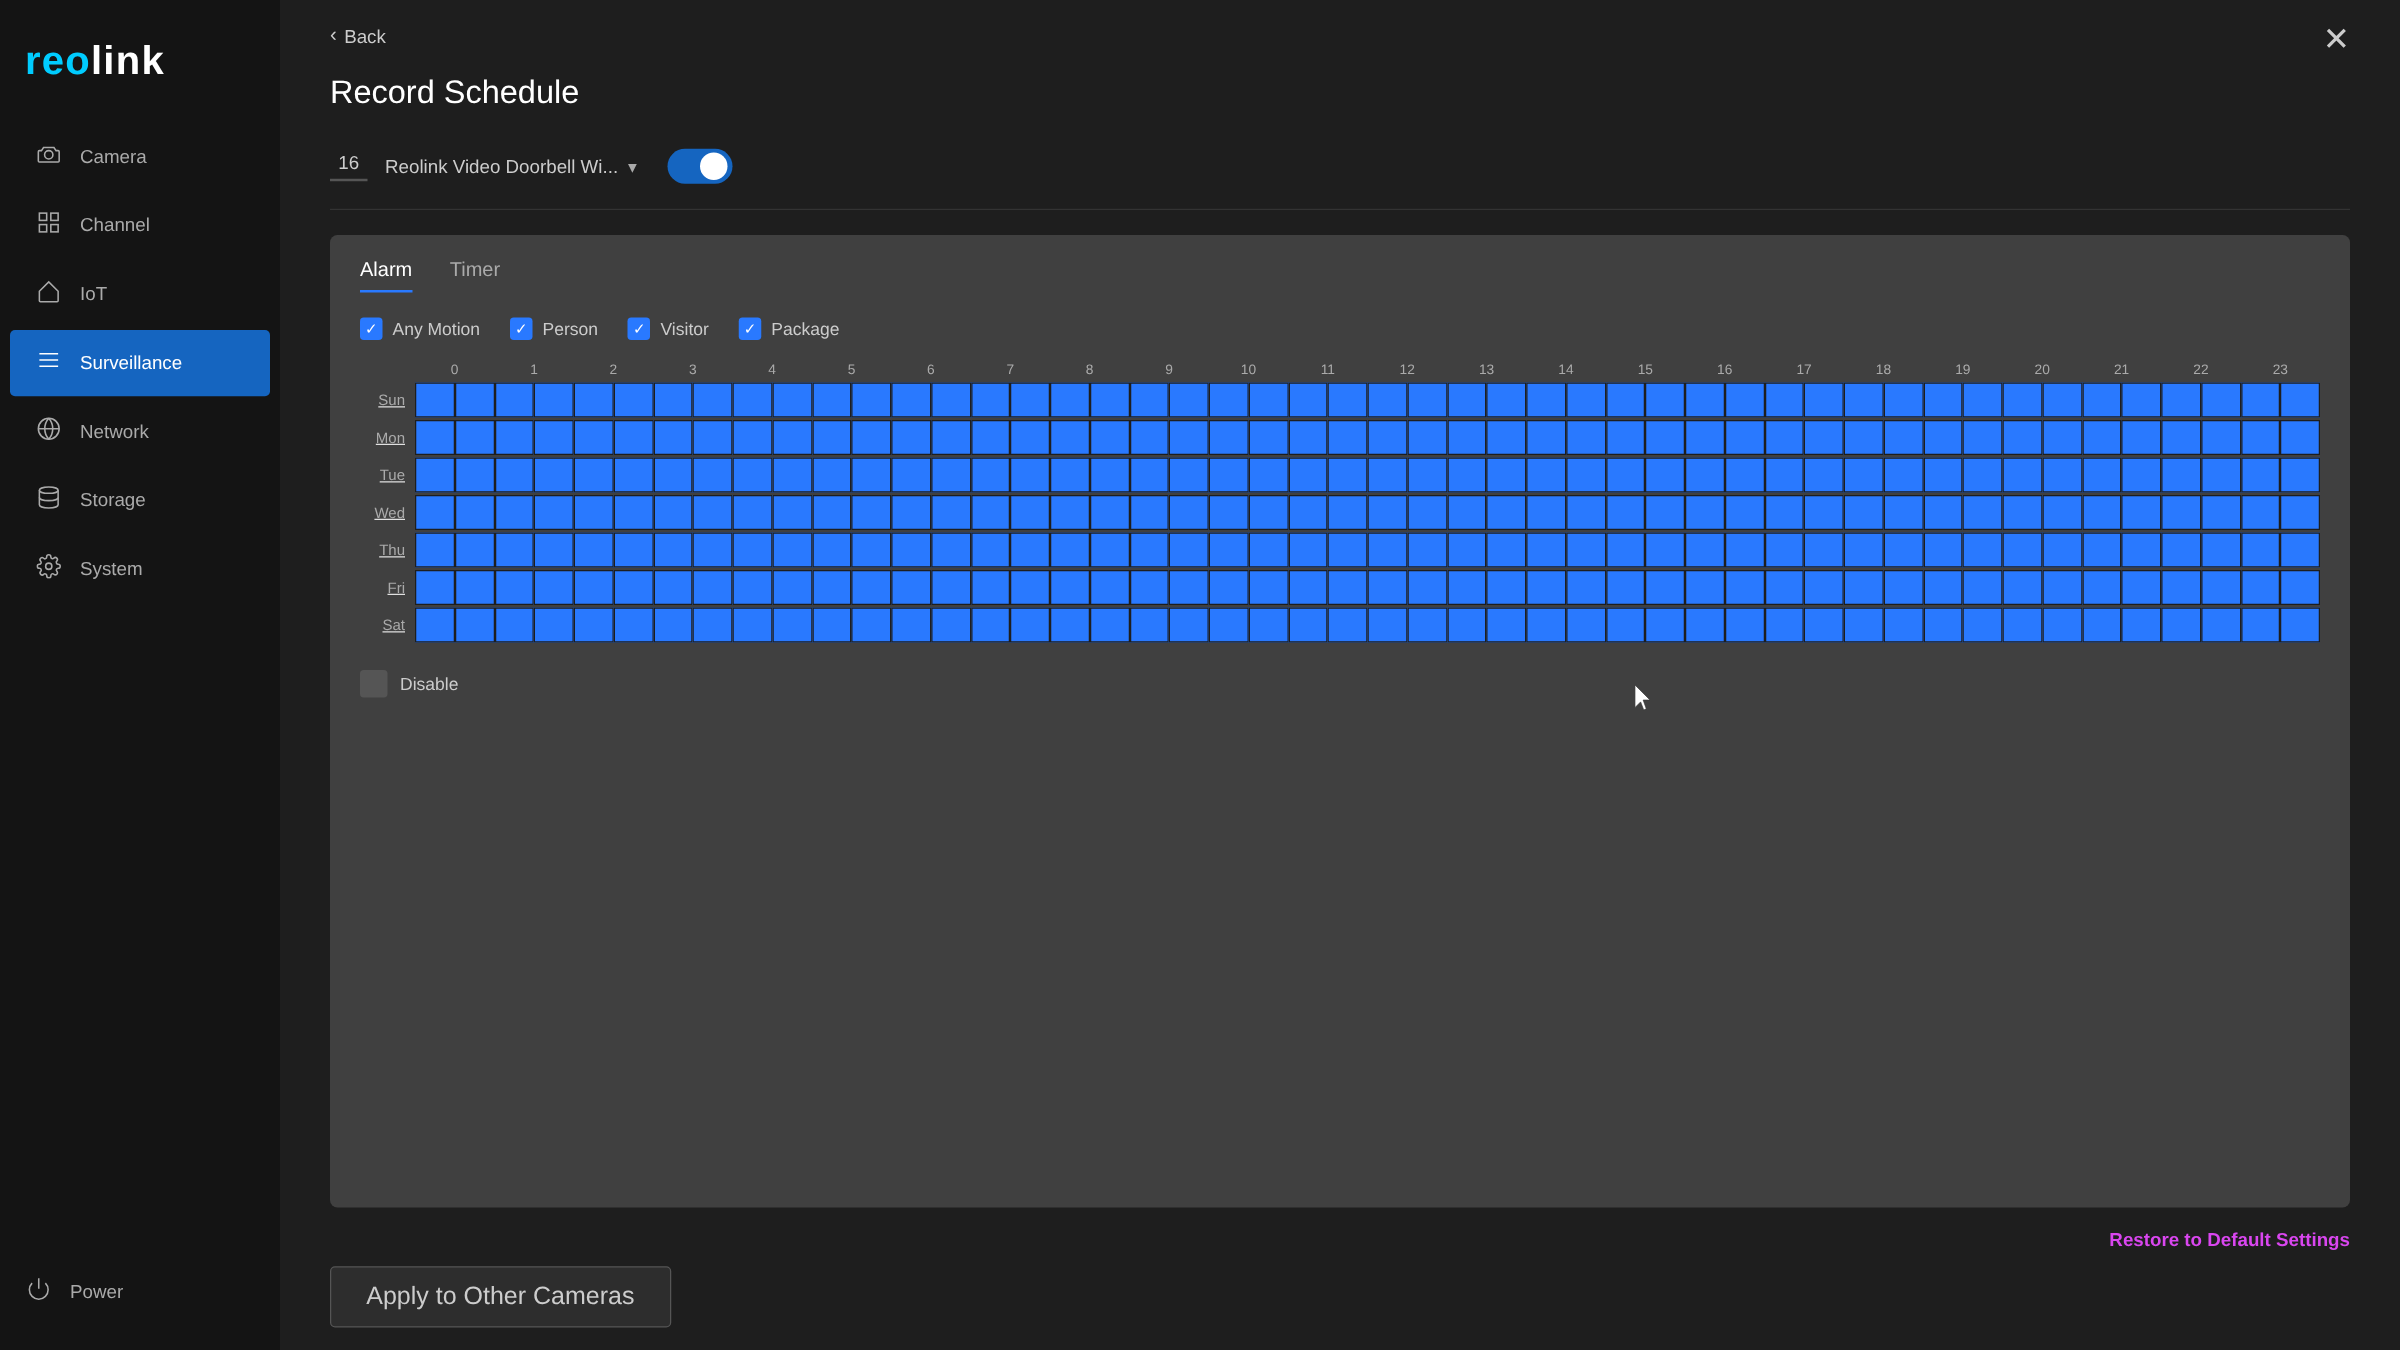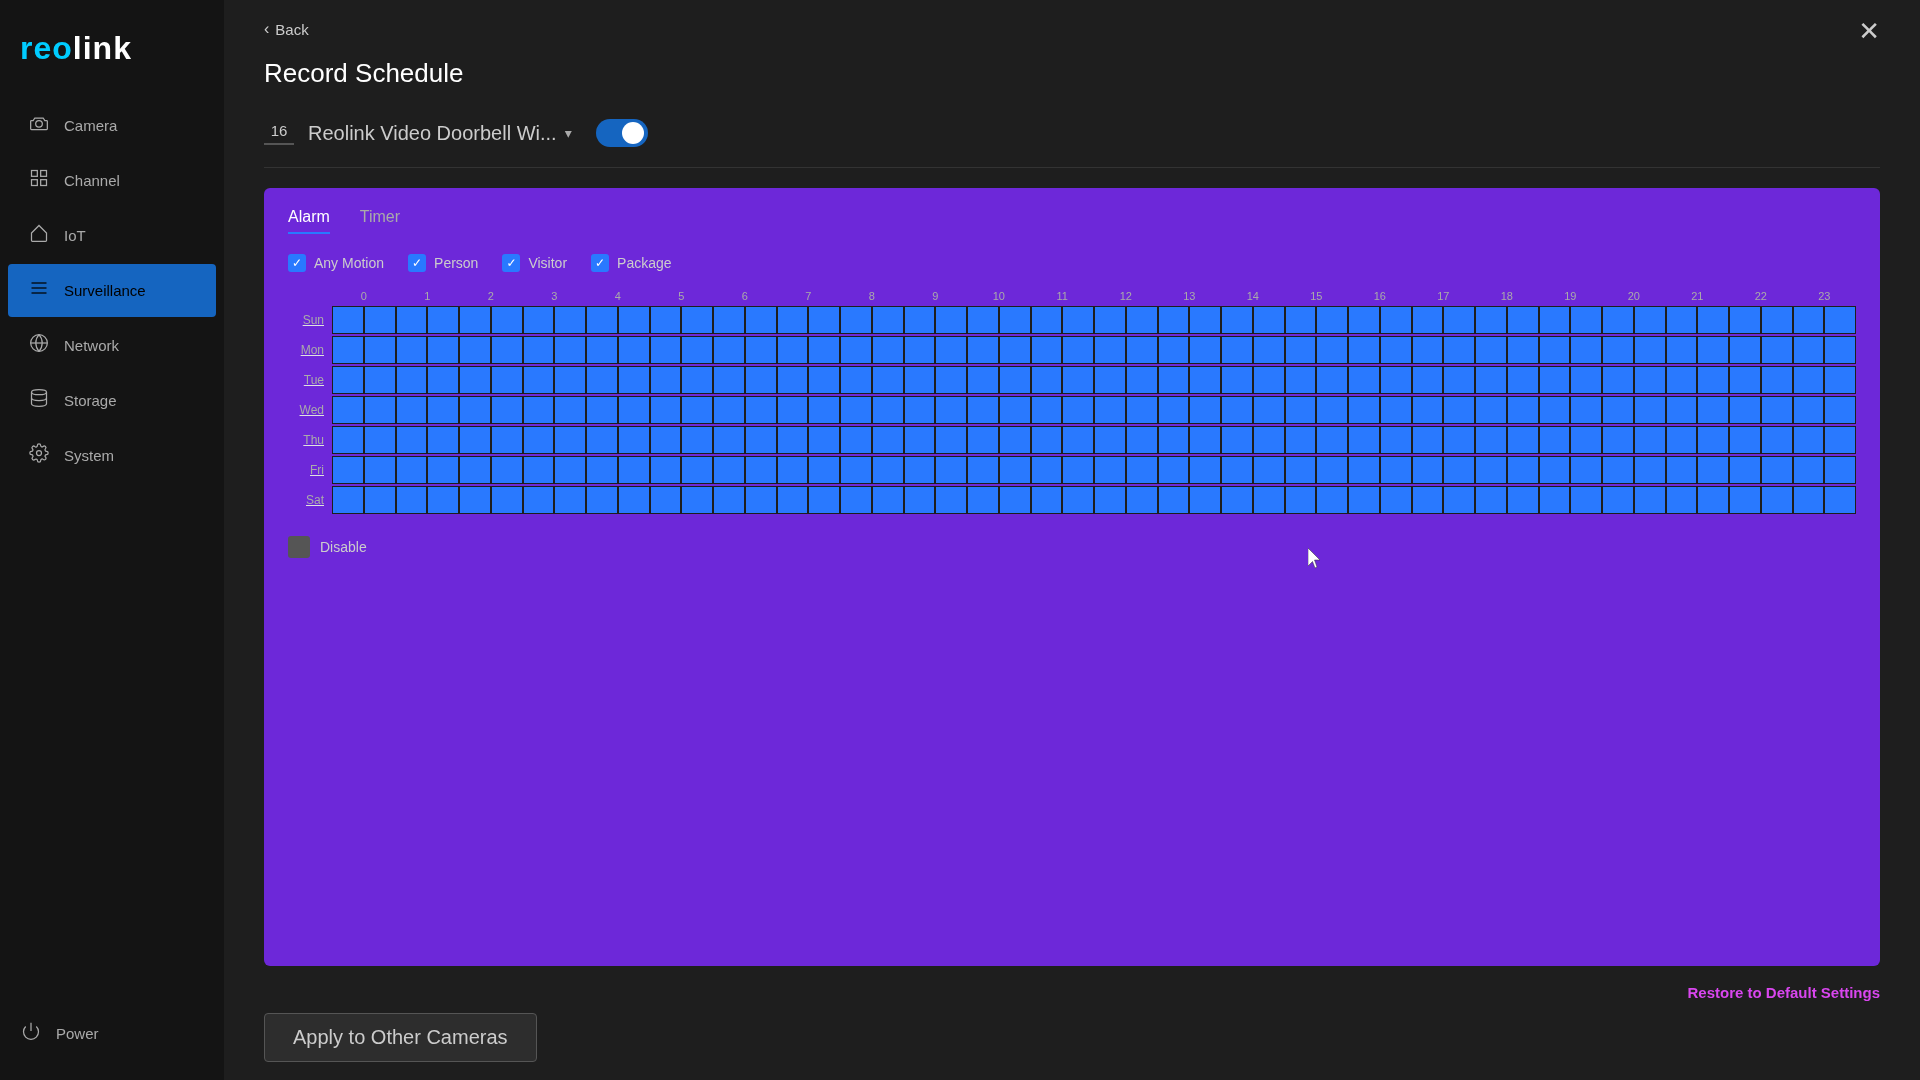--- a/index.html
+++ b/index.html
@@ -41,21 +41,21 @@
       gap: 14px;
       padding: 14px 20px;
       cursor: pointer;
       color: #aaaaaa;
       font-size: 15px;
       border-radius: 4px;
       margin: 2px 8px;
     }
     .nav-item.active {
       background: #1565c0;
-      color: #000000;
+      color: #ffffff;
     }
     .nav-icon {
       font-size: 18px;
       width: 22px;
       text-align: center;
     }
     .nav-spacer { flex: 1; }
     .power-item {
       display: flex;
       align-items: center;
@@ -133,21 +133,21 @@
       width: 30px;
       text-align: center;
     }
     .camera-select {
       display: flex;
       align-items: center;
       gap: 8px;
       cursor: pointer;
     }
     .camera-name {
-      font-size: 20px;
+      font-size: 15px;
       color: #cccccc;
       text-align: right;
     }
     .chevron-icon {
       color: #aaaaaa;
       font-size: 14px;
     }
     .toggle-switch {
       width: 52px;
       height: 28px;
@@ -170,21 +170,21 @@
 
     .divider {
       height: 1px;
       background: #333;
       margin: 0 40px 20px 40px;
     }
 
     
     .schedule-panel {
       margin: 0 40px;
-      background: #6d28d9;
+      background: #404040;
       border-radius: 6px;
       padding: 20px 24px;
       flex: 1;
     }
 
     .tabs {
       display: flex;
       gap: 30px;
       margin-bottom: 20px;
     }

